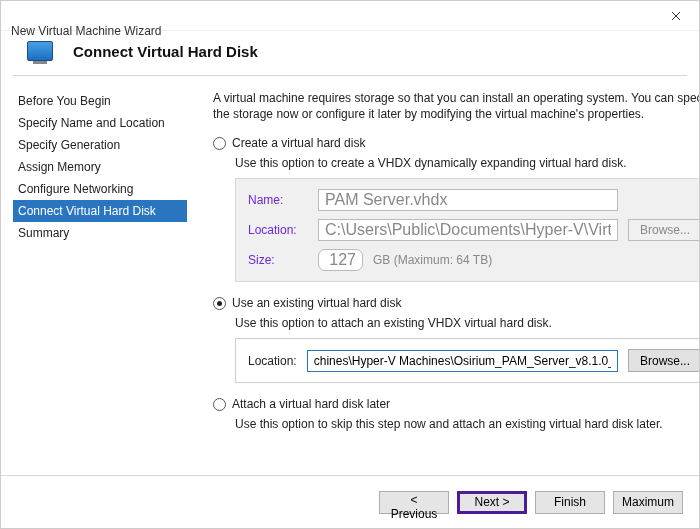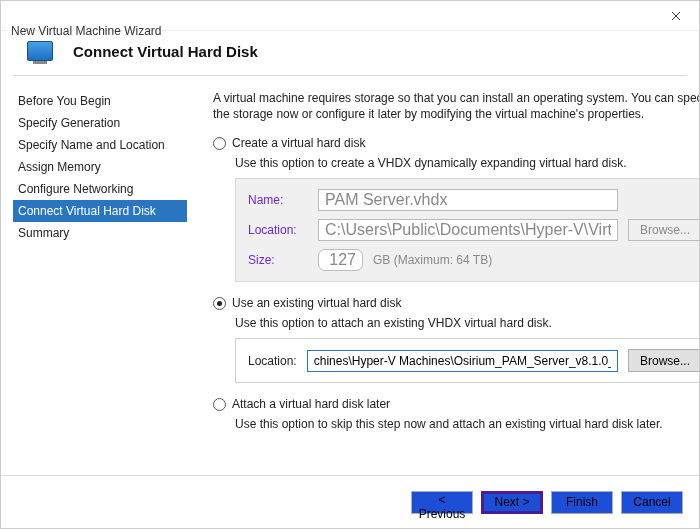--- a/index.html
+++ b/index.html
@@ -199,23 +199,23 @@
     height:53px;
     border-top:1px solid #d8d8d8;
     display:flex;
     align-items:center;
     justify-content:flex-end;
     padding-right:16px;
     gap:8px;
     background:#fff;
   }
   .footer button {
-    width:62px; height:23px;
+    width:70px; height:23px;
     border:1px solid #adadad;
-    background:#1d4ed8;
+    background:#e5e5e5;
     font-family:inherit; font-size:12px;
     color:#000;
   }
   .footer button.primary{
     border:3px solid #4c1d95;
   }
 </style>
 </head>
 <body>
 
@@ -230,22 +230,22 @@
 
 <div class="header">
   <div class="vm-icon"></div>
   <h1>Connect Virtual Hard Disk</h1>
 </div>
 <div class="divider"></div>
 
 <div class="body">
   <div class="sidebar">
     <div class="step">Before You Begin</div>
+    <div class="step">Specify Name and Location</div>
     <div class="step">Specify Generation</div>
-    <div class="step">Specify Name and Location</div>
     <div class="step">Assign Memory</div>
     <div class="step">Configure Networking</div>
     <div class="step active">Connect Virtual Hard Disk</div>
     <div class="step">Summary</div>
   </div>
 
   <div class="content">
     <div class="intro">A virtual machine requires storage so that you can install an operating system. You can specify the storage now or configure it later by modifying the virtual machine's properties.</div>
 
     <div class="option">
@@ -293,14 +293,14 @@
       <div class="option-desc">Use this option to skip this step now and attach an existing virtual hard disk later.</div>
     </div>
 
   </div>
 </div>
 
 <div class="footer">
   <button>&lt; Previous</button>
   <button class="primary">Next &gt;</button>
   <button>Finish</button>
-  <button>Cancel</button>
+  <button>Maximum</button>
 </div>
 
 </body></html>

